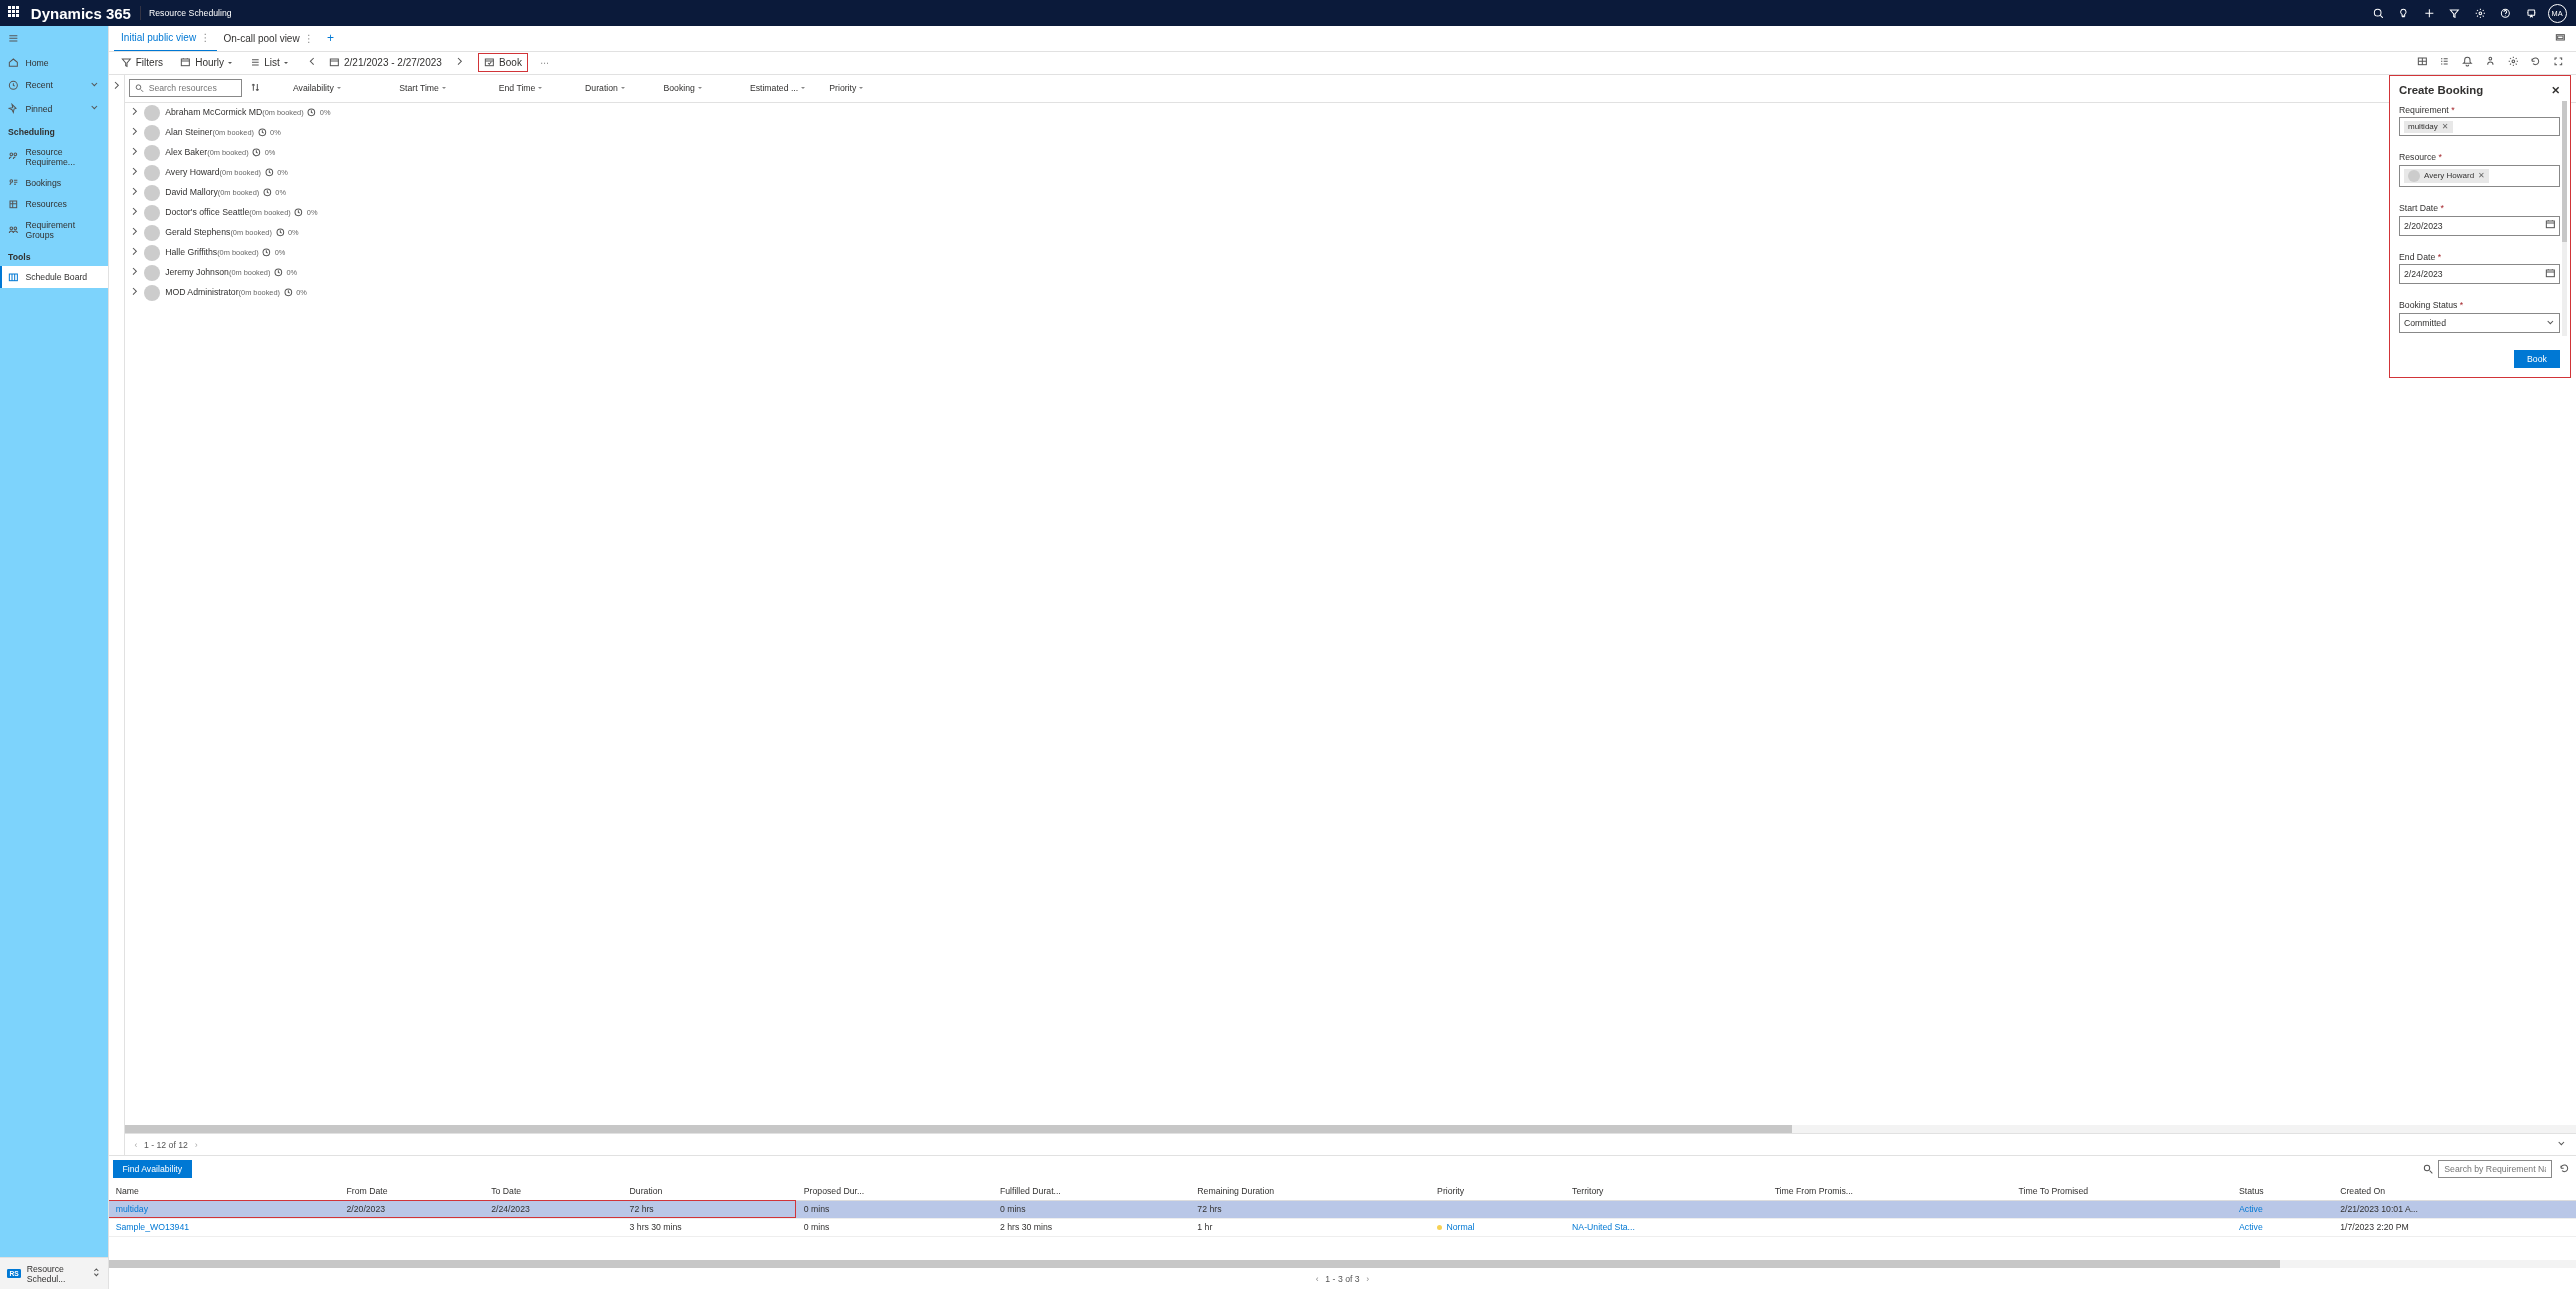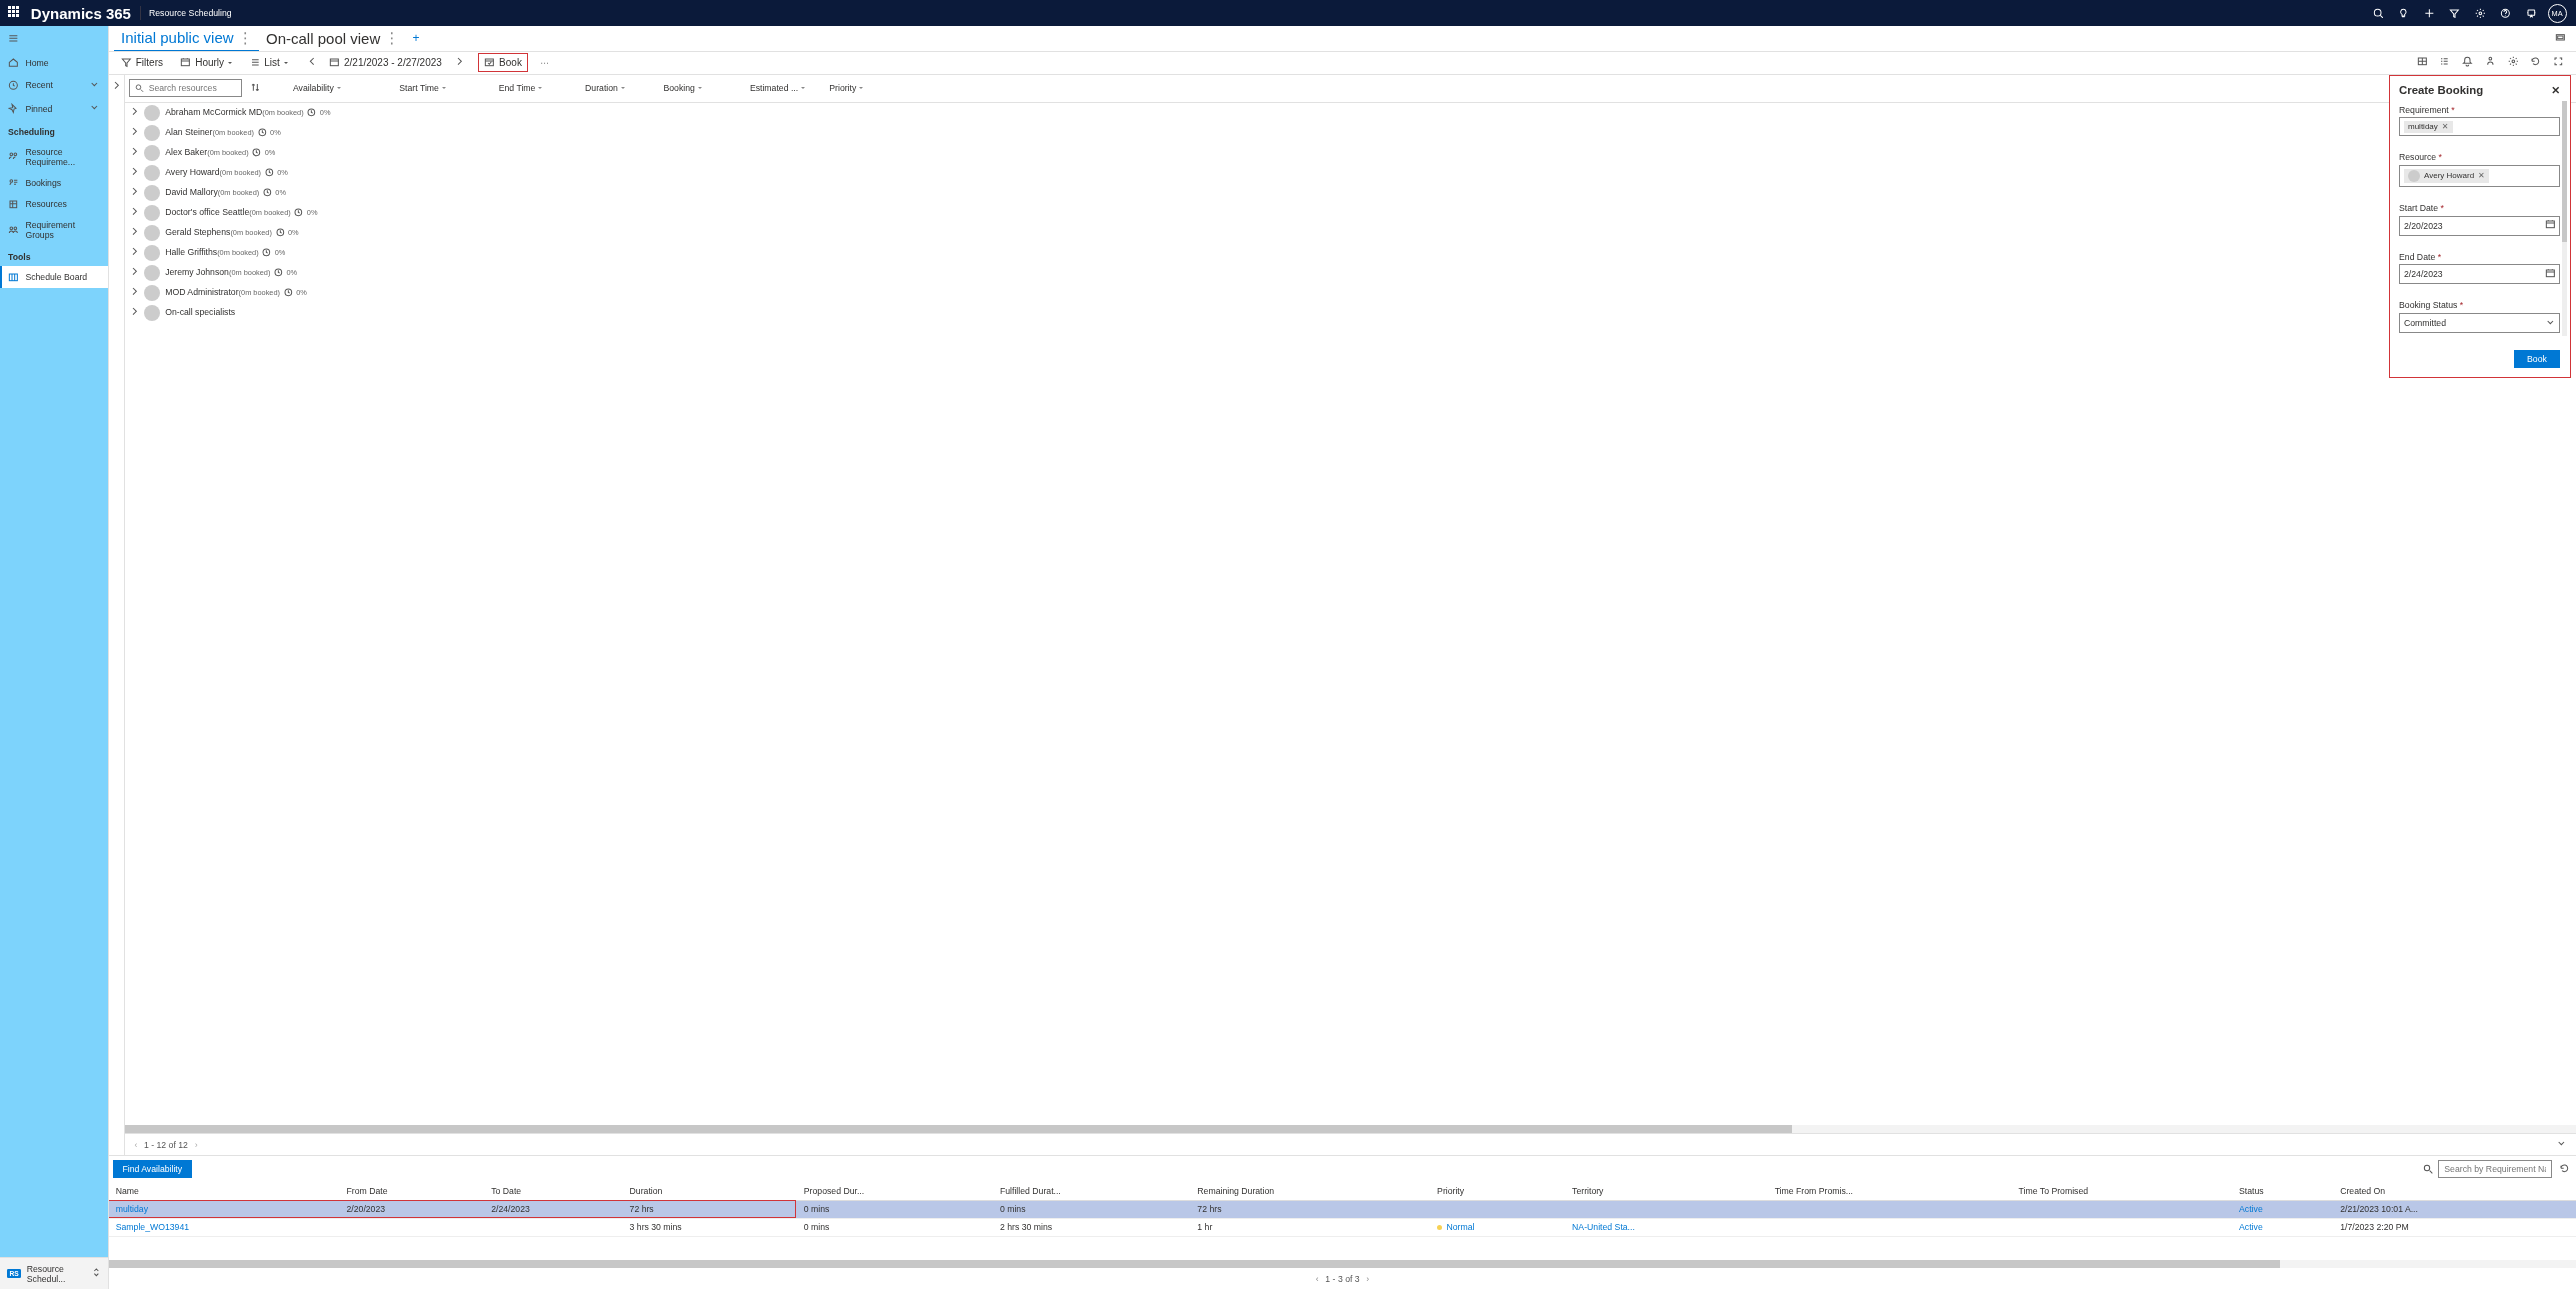--- a/index.html
+++ b/index.html
@@ -25,21 +25,21 @@
 .left-rail .nav-header { padding: 6.7px 8px 4px; font-weight: 600; font-size: 8.7px; color: #323130; }
 .left-rail .nav-item.active { background: #fff; border-left: 2px solid #0078d4; padding-left: 6px; }
 .left-rail .nav-icon { width: 10.7px; height: 10.7px; display: inline-flex; align-items: center; justify-content: center; }
 .left-rail .footer-switch { margin-top: auto; padding: 5.4px 6.7px; display: flex; align-items: center; gap: 5.4px; background: #f3f3f3; border-top: 0.7px solid #e1e1e1; }
 .left-rail .footer-switch .badge { background: #0078d4; color: #fff; font-size: 6.7px; padding: 1.3px 2.7px; border-radius: 1.3px; font-weight: 600; }
 .left-rail .footer-switch .chev-updown { margin-left: auto; }
 
 .content { flex: 1; display: flex; flex-direction: column; position: relative; }
 
 .tabs-row { display: flex; align-items: center; border-bottom: 0.7px solid #e1e1e1; padding: 0 5.4px; height: 25.5px; }
-.tabs-row .tab { padding: 0 6.7px; height: 25.5px; display: flex; align-items: center; gap: 4px; cursor: pointer; font-size: 15px; color: #323130; }
+.tabs-row .tab { padding: 0 6.7px; height: 25.5px; display: flex; align-items: center; gap: 4px; cursor: pointer; font-size: 10px; color: #323130; }
 .tabs-row .tab.active { border-bottom: 1.3px solid #0078d4; color: #0078d4; }
 .tabs-row .tab .dots { color: #888; }
 .tabs-row .add-tab { padding: 0 6.7px; color: #0078d4; cursor: pointer; font-size: 12px; }
 .tabs-row .focus-btn { margin-left: auto; padding: 0 5.4px; cursor: pointer; }
 
 .toolbar-row { display: flex; align-items: center; gap: 6.7px; padding: 2.7px 6.7px; border-bottom: 0.7px solid #e1e1e1; height: 23px; }
 .toolbar-row .tb-item { display: flex; align-items: center; gap: 4px; padding: 2.7px 5.4px; cursor: pointer; font-size: 10px; color: #323130; }
 .toolbar-row .caret { border: 2.7px solid transparent; border-top-color: #555; margin-top: 2.7px; }
 .toolbar-row .date-nav { display: flex; align-items: center; gap: 0; justify-content: space-between; }
 .toolbar-row .date-nav .arrow { padding: 2.7px 6.7px; cursor: pointer; }
@@ -541,30 +541,20 @@
     <span class="expand"><svg class="ico" viewBox="0 0 16 16" width="6.7" height="6.7">
                   <path d="M6 3l5 5-5 5"></path>
                 </svg></span>
     <span class="avatar-img"></span>
     <span class="res-info">
       <span class="res-name">MOD Administrator</span>
       <span class="res-sub">(0m booked) <svg class="ico" viewBox="0 0 16 16" width="6.7" height="6.7">
                     <circle cx="8" cy="8" r="5"></circle>
                     <path d="M8 5v3l2 1"></path>
                   </svg> 0%</span>
-    </span>
-            </div>
-            <div class="resource-row">
-    <span class="expand"><svg class="ico" viewBox="0 0 16 16" width="6.7" height="6.7">
-                  <path d="M6 3l5 5-5 5"></path>
-                </svg></span>
-    <span class="avatar-img"></span>
-    <span class="res-info">
-      <span class="res-name">On-call specialists</span>
-
     </span>
             </div>
           </div>
         <div class="board-scrollbar">
             <div class="thumb"></div>
           </div>
         <div class="pager-row">
           <span class="pager-arrow">‹</span>
           <span>1 - 12 of 12</span>
           <span class="pager-arrow">›</span>

